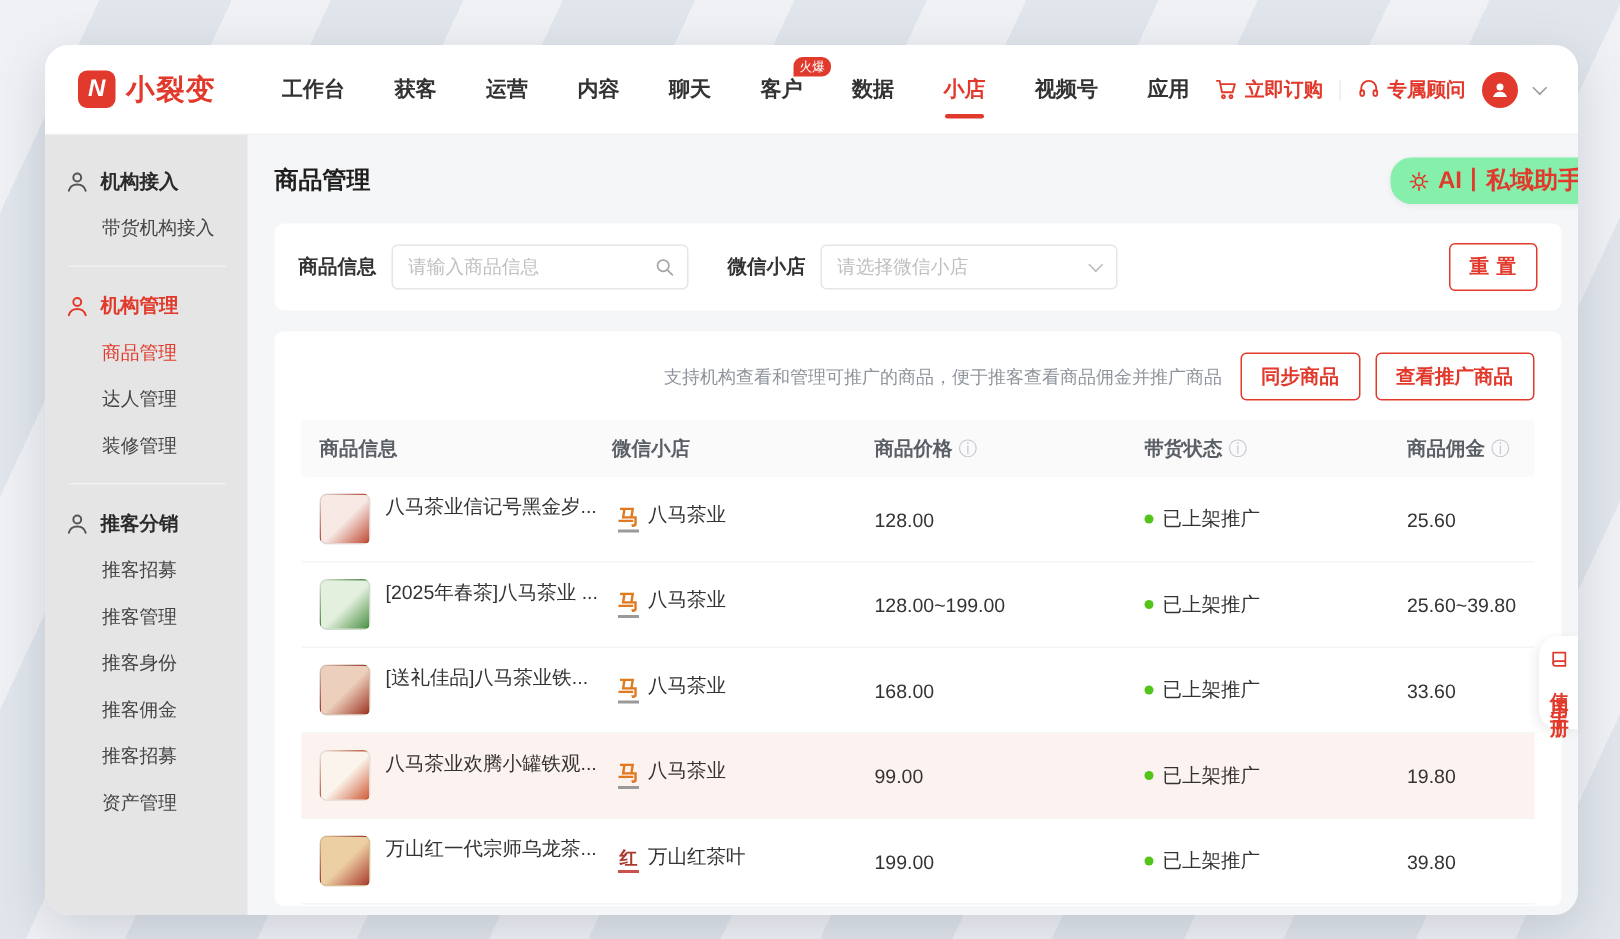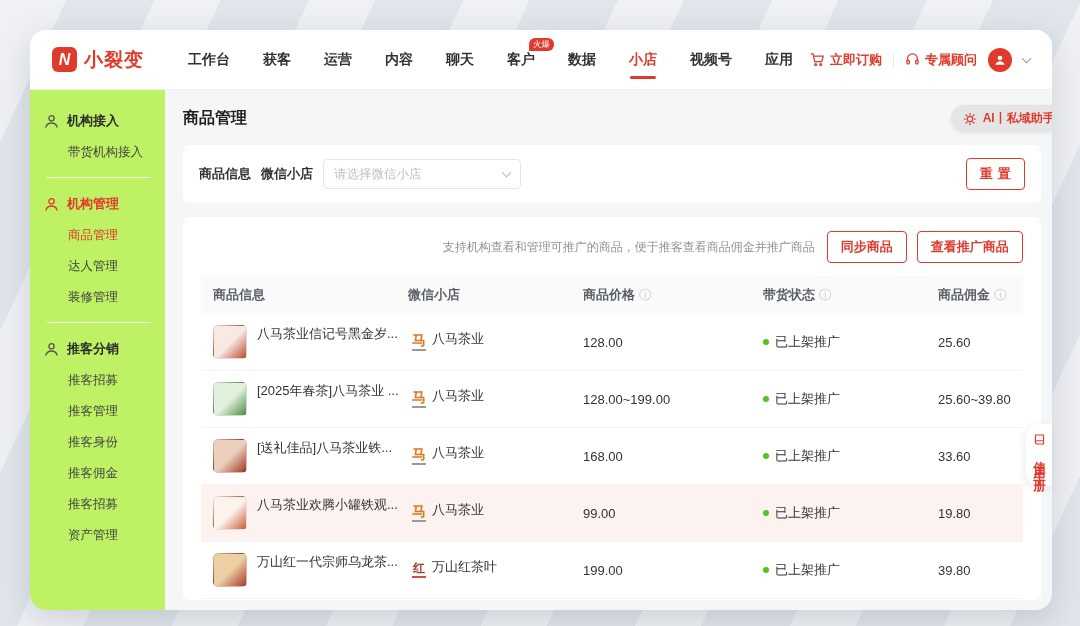--- a/index.html
+++ b/index.html
@@ -37,33 +37,33 @@
   .header-right{ margin-left:auto; display:flex; align-items:center; gap:11px;
     color:var(--accent); font-size:13px; font-weight:600; }
   .hr-link{ display:flex; align-items:center; gap:5px; cursor:pointer; }
   .hr-sep{ width:1px; height:14px; background:#ececec; }
   .avatar{ width:24px; height:24px; border-radius:50%; background:var(--accent);
     display:flex; align-items:center; justify-content:center; }
   .chev{ width:7px; height:7px; border-right:1.5px solid #999; border-bottom:1.5px solid #999;
     transform:rotate(45deg); margin-top:-3px; }
   
   .app-body{ display:flex; height:520px; }
-  .sidebar{ width:135px; background:#bef264; padding:18px 8px 0 14px; flex-shrink:0; }
+  .sidebar{ width:135px; background:#e5e5e5; padding:18px 8px 0 14px; flex-shrink:0; }
   .side-title{ display:flex; align-items:center; gap:8px; font-size:13px; font-weight:700;
     color:#2b2b2b; margin:4px 0 15px; cursor:pointer; }
   .side-title.active{ color:var(--accent); }
   .side-item{ font-size:12.5px; color:#444; margin:0 0 16px 24px; cursor:pointer; line-height:15px; }
   .side-item.active{ color:var(--accent); }
   .side-divider{ height:1px; background:#f0f0f0; margin:17px 6px 17px 2px; }
   
   .main{ flex:1; padding:15px 14px 0 18px; position:relative; }
   .title-row{ display:flex; align-items:center; justify-content:space-between; margin-bottom:13px; }
   .page-title{ font-size:16px; font-weight:800; color:#1f1f1f; }
-  .ai-badge{ background:#e5e5e5; border-radius:14px; padding:5px 12px; display:flex; align-items:center;
-    gap:6px; color:var(--accent); font-size:12px; font-weight:600; cursor:pointer;
+  .ai-badge{ background:#86efac; border-radius:14px; padding:5px 12px; display:flex; align-items:center;
+    gap:6px; color:var(--accent); font-size:16px; font-weight:600; cursor:pointer;
     box-shadow:0 1px 4px rgba(0,0,0,.07); }
   .filter-card{ background:#fff; border-radius:6px; padding:13px 16px; display:flex;
     align-items:center; margin:0 26px 14px 0; }
   .f-label{ font-size:13px; color:#333; font-weight:600; margin-right:10px; }
   .f-box{ position:relative; width:198px; height:30px; margin-right:26px; }
   .f-box input{ width:100%; height:100%; border:1px solid #e4e5e7; border-radius:4px;
     padding:0 28px 0 10px; font-size:12.5px; color:#333; outline:none;
     font-family:"Liberation Sans","DejaVu Sans",sans-serif; }
   .f-box input::placeholder{ color:#bfbfbf; }
   .f-icon{ position:absolute; right:9px; top:8px; }
@@ -221,20 +221,29 @@
               <circle cx="8" cy="8" r="3"></circle>
                 <path d="M8 1.5v2M8 12.5v2M1.5 8h2M12.5 8h2M3.4 3.4l1.4 1.4M11.2 11.2l1.4 1.4M12.6 3.4l-1.4 1.4M4.8 11.2l-1.4 1.4"></path>
             </svg>
           </span>
           <span>AI丨私域助手</span>
         </div>
       </div>
 
       <div class="filter-card">
         <span class="f-label">商品信息</span>
+        <div class="f-box">
+          <input placeholder="请输入商品信息" style="">
+          <span class="f-icon">
+            <svg width="14" height="14" viewBox="0 0 24 24" fill="none" stroke="#a6a6a6" stroke-width="2" stroke-linecap="round">
+              <circle cx="10.5" cy="10.5" r="6.5"></circle>
+                <path d="M15.5 15.5L21 21"></path>
+            </svg>
+          </span>
+        </div>
         <span class="f-label">微信小店</span>
         <div class="f-box">
           <input readonly="" placeholder="请选择微信小店" style="">
           <span class="f-chev"></span>
         </div>
         <button class="btn-outline reset-btn">重置</button>
       </div>
 
       <div class="table-card">
         <div class="toolbar">

